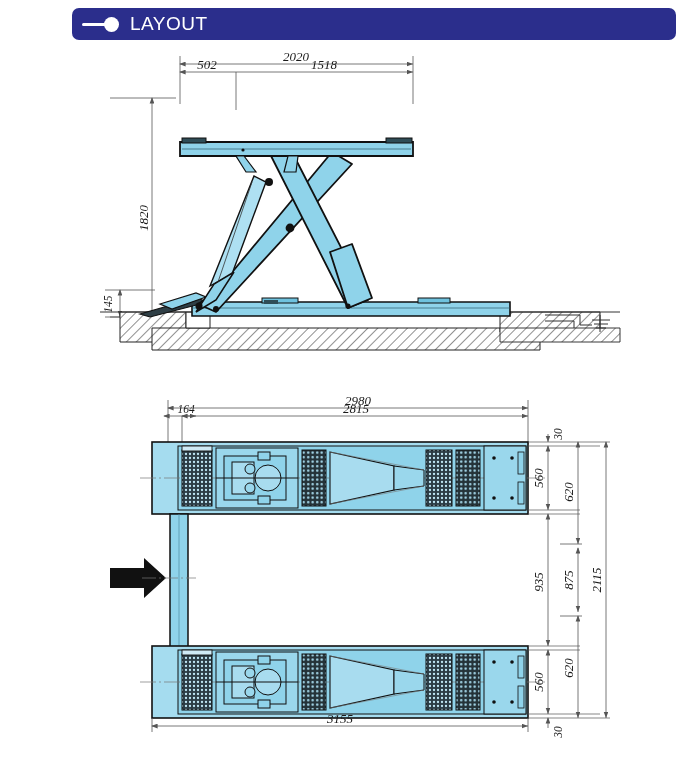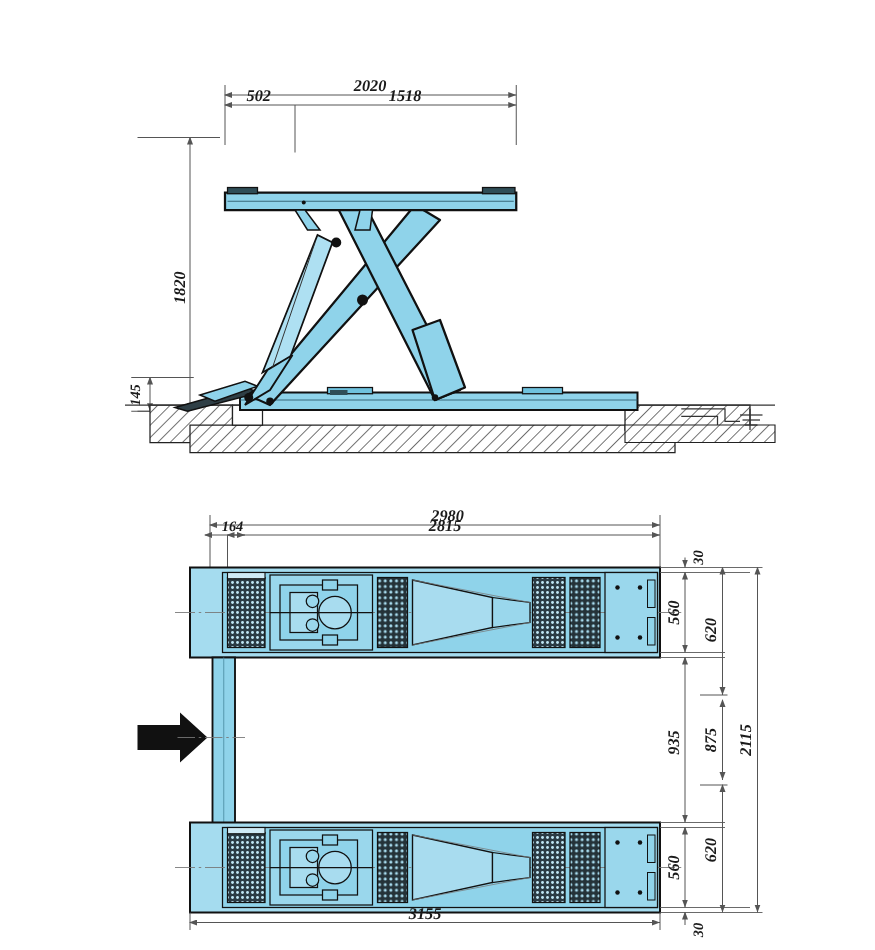--- a/index.html
+++ b/index.html
@@ -28,37 +28,44 @@
   }
   .hdr-icon .dot{
     position:absolute;left:22px;top:3px;width:15px;height:15px;border-radius:50%;background:#fff;
   }
   .hdr-title{
     color:#fff;font-size:19px;letter-spacing:.5px;font-weight:400;
     font-family:"Liberation Sans", sans-serif;margin-left:2px;
   }
 
   
-  #dwg{position:absolute;left:0;top:44px;width:584px;height:716px;font-weight:bold;}
+  #dwg{position:absolute;left:0;top:32px;width:584px;height:716px;}
   #dwg svg{display:block;}
 
   
   .dim{
     font-family:"Liberation Serif", serif;
     font-style:italic;
     font-size:13px;
     fill:#1a1a1a;
   }
   .dim-sm{font-size:11.5px;}
 </style>
 </head>
 <body>
 
 <div id="page">
 
+  <div class="header-bar">
+    <span class="hdr-icon">
+      <span class="bar"></span>
+        <span class="dot"></span>
+    </span>
+    <span class="hdr-title">LAYOUT</span>
+  </div>
 
   <div id="dwg">
   <svg width="700" height="716" viewBox="0 0 700 716" xmlns="http://www.w3.org/2000/svg">
     <defs>
 
       <pattern id="hatchR" width="7" height="7" patternUnits="userSpaceOnUse" patternTransform="rotate(45)">
         <rect width="7" height="7" fill="#ffffff"></rect>
         <line x1="0" y1="0" x2="0" y2="7" stroke="#333" stroke-width="1.1"></line>
       </pattern>
 

